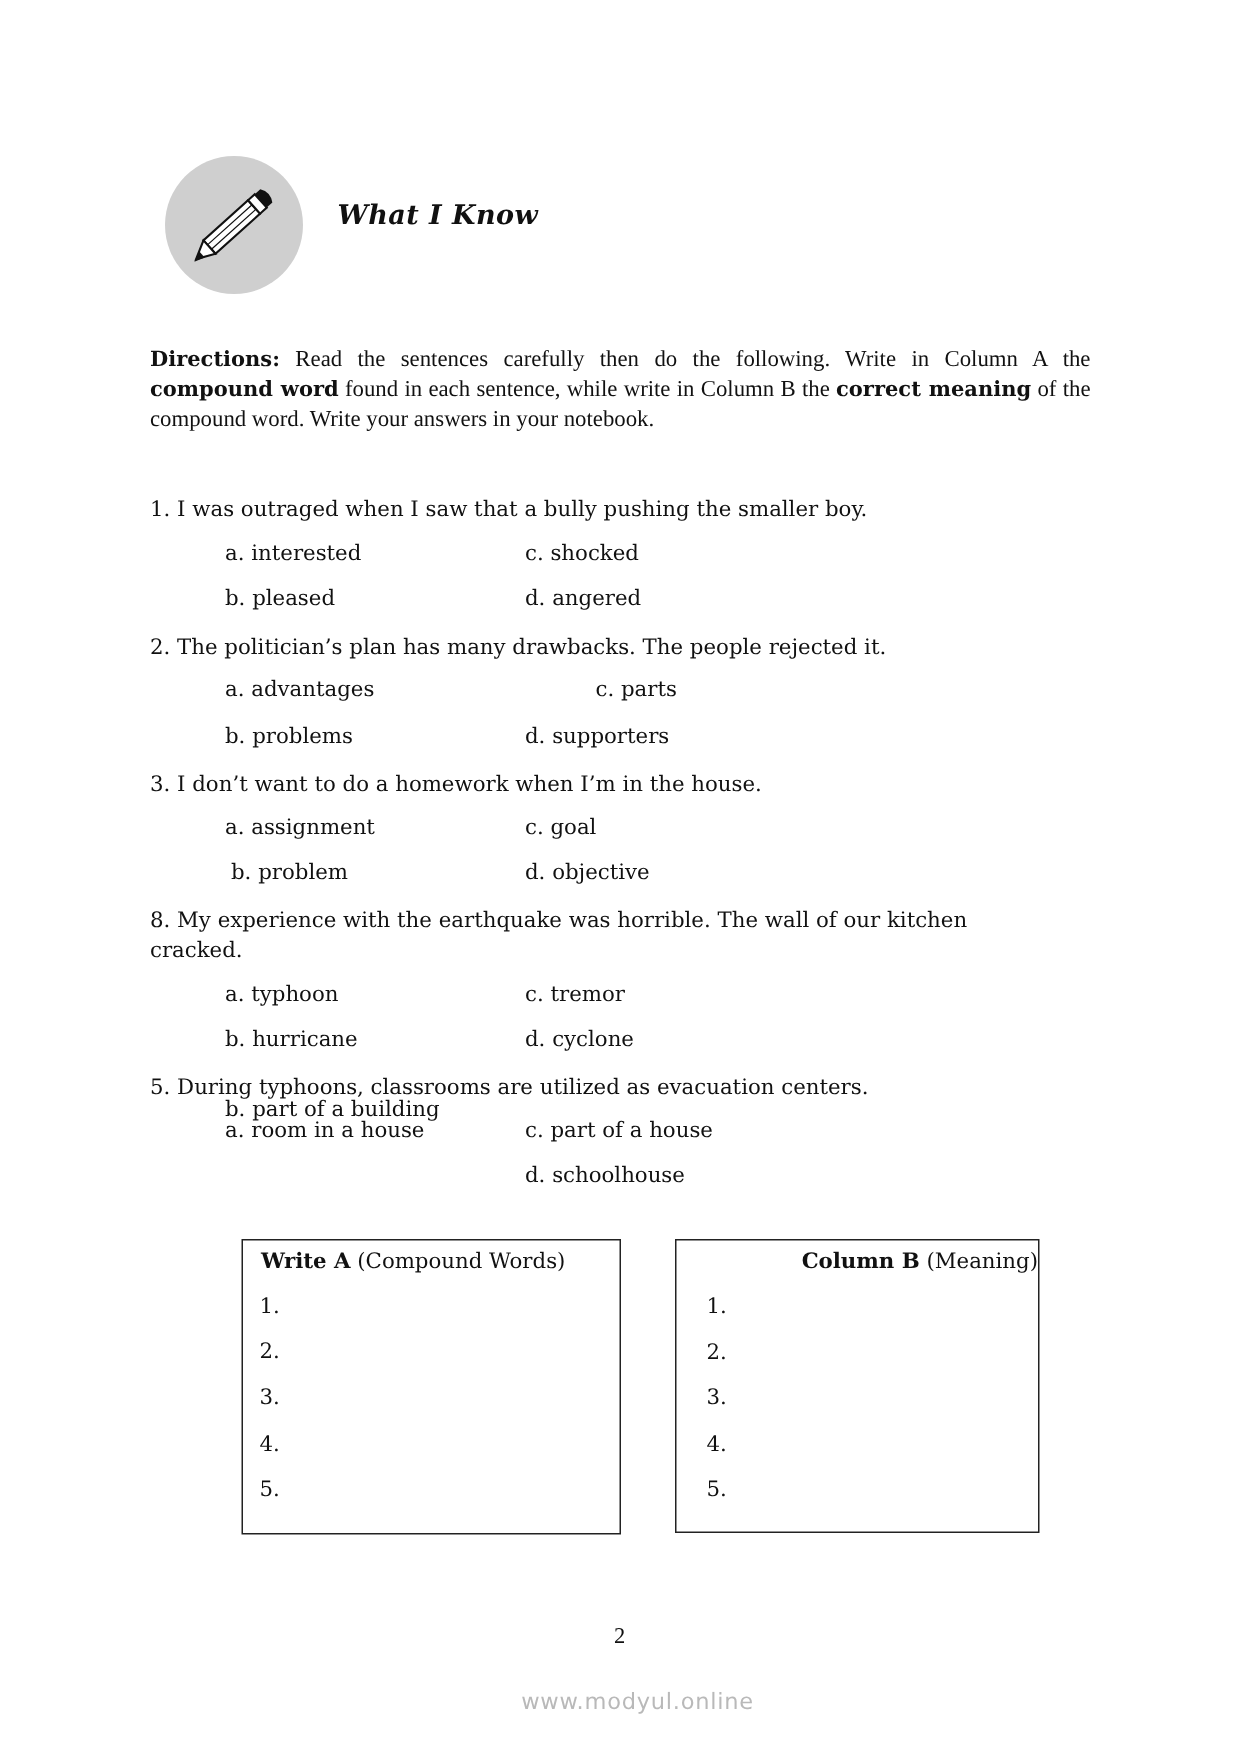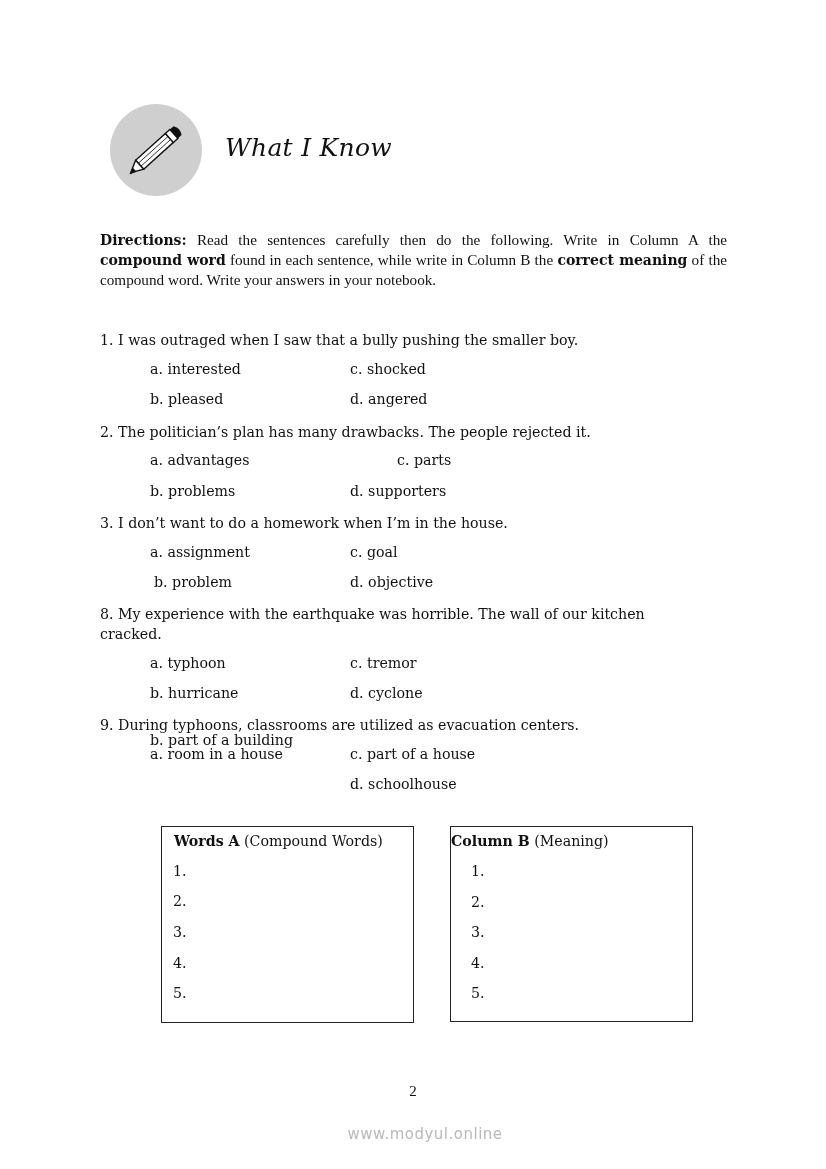--- a/index.html
+++ b/index.html
@@ -1,21 +1,21 @@
 <!DOCTYPE html>
 <html><head>
 <meta charset="utf-8">
 <style>
   html, body { margin: 0; padding: 0; background: #ffffff; }
   body { width: 826px; height: 1169px; position: relative; overflow: hidden;
          font-family: "DejaVu Serif", "Liberation Serif", serif; color: #111; }
   .abs { position: absolute; }
   .icon-circle { left: 110px; top: 104px; width: 92px; height: 92px; border-radius: 50%; background: #cfcfcf; }
   .icon-circle svg { position: absolute; left: 0; top: 0; }
-  .title { left: 225px; top: 133px; font-size: 25px; font-weight: normal; font-style: italic; letter-spacing: 0.3px;
+  .title { left: 225px; top: 133px; font-size: 18px; font-weight: bold; font-style: italic; letter-spacing: 0.3px;
            font-family: "DejaVu Serif", serif; }
   .directions { left: 100px; top: 230px; width: 627px; font-size: 15.2px; line-height: 20px; text-align: justify;
                 font-family: "Liberation Serif", serif; }
   .directions b { font-weight: bold; font-family: "DejaVu Serif", serif; font-size: 14px; }
   .q { left: 100px; font-size: 15.2px; line-height: 20px; width: 600px; font-family: "DejaVu Serif", serif; font-size: 14.2px; }
   .opt { font-size: 14.2px; font-family: "DejaVu Serif", serif; }
   .box { border: 1px solid #222; background: #fff; }
   .box-head { font-size: 14.2px; font-family: "DejaVu Serif", serif; }
   .box-head b { font-weight: bold; }
   .num { font-size: 14.2px; font-family: "DejaVu Serif", serif; position: absolute; }
@@ -67,39 +67,39 @@
 <div class="abs opt" style="left:154px; top:574px;">b. problem</div>
 <div class="abs opt" style="left:350px; top:574px;">d. objective</div>
 
 <div class="abs q" style="top:604px; width:640px;">8. My experience with the earthquake was horrible. The wall of our kitchen</div>
 <div class="abs q" style="top:624px;">cracked.</div>
 <div class="abs opt" style="left:150px; top:655px;">a. typhoon</div>
 <div class="abs opt" style="left:350px; top:655px;">c. tremor</div>
 <div class="abs opt" style="left:150px; top:685px;">b. hurricane</div>
 <div class="abs opt" style="left:350px; top:685px;">d. cyclone</div>
 
-<div class="abs q" style="top:715px;">9. During typhoons, classrooms are utilized as evacuation centers.</div>
+<div class="abs q" style="top:715px;">5. During typhoons, classrooms are utilized as evacuation centers.</div>
 <div class="abs opt" style="left:150px; top:746px;">a. room in a house</div>
 <div class="abs opt" style="left:350px; top:746px;">c. part of a house</div>
 <div class="abs opt" style="left:150px; top:732px;">b. part of a building</div>
 <div class="abs opt" style="left:350px; top:776px;">d. schoolhouse</div>
 
 <div class="abs box" style="left:161px; top:826px; width:251px; height:195px;">
   <div class="abs box-head" style="left:12px; top:6px; white-space:nowrap;">
-    <b>Words A</b><span> (Compound Words)</span>
+    <b>Write A</b><span> (Compound Words)</span>
   </div>
   <div class="num" style="left:11px; top:36px;">1.</div>
   <div class="num" style="left:11px; top:66px;">2.</div>
   <div class="num" style="left:11px; top:97px;">3.</div>
   <div class="num" style="left:11px; top:128px;">4.</div>
   <div class="num" style="left:11px; top:158px;">5.</div>
 </div>
 
 <div class="abs box" style="left:450px; top:826px; width:241px; height:194px;">
-  <div class="abs box-head" style="left:0; width:241px; top:6px; text-align:left; white-space:nowrap;">
+  <div class="abs box-head" style="left:0; width:241px; top:6px; text-align:right; white-space:nowrap;">
     <b>Column B</b><span> (Meaning)</span>
   </div>
   <div class="num" style="left:20px; top:36px;">1.</div>
   <div class="num" style="left:20px; top:67px;">2.</div>
   <div class="num" style="left:20px; top:97px;">3.</div>
   <div class="num" style="left:20px; top:128px;">4.</div>
   <div class="num" style="left:20px; top:158px;">5.</div>
 </div>
 
 <div class="abs pagenum">2</div>

